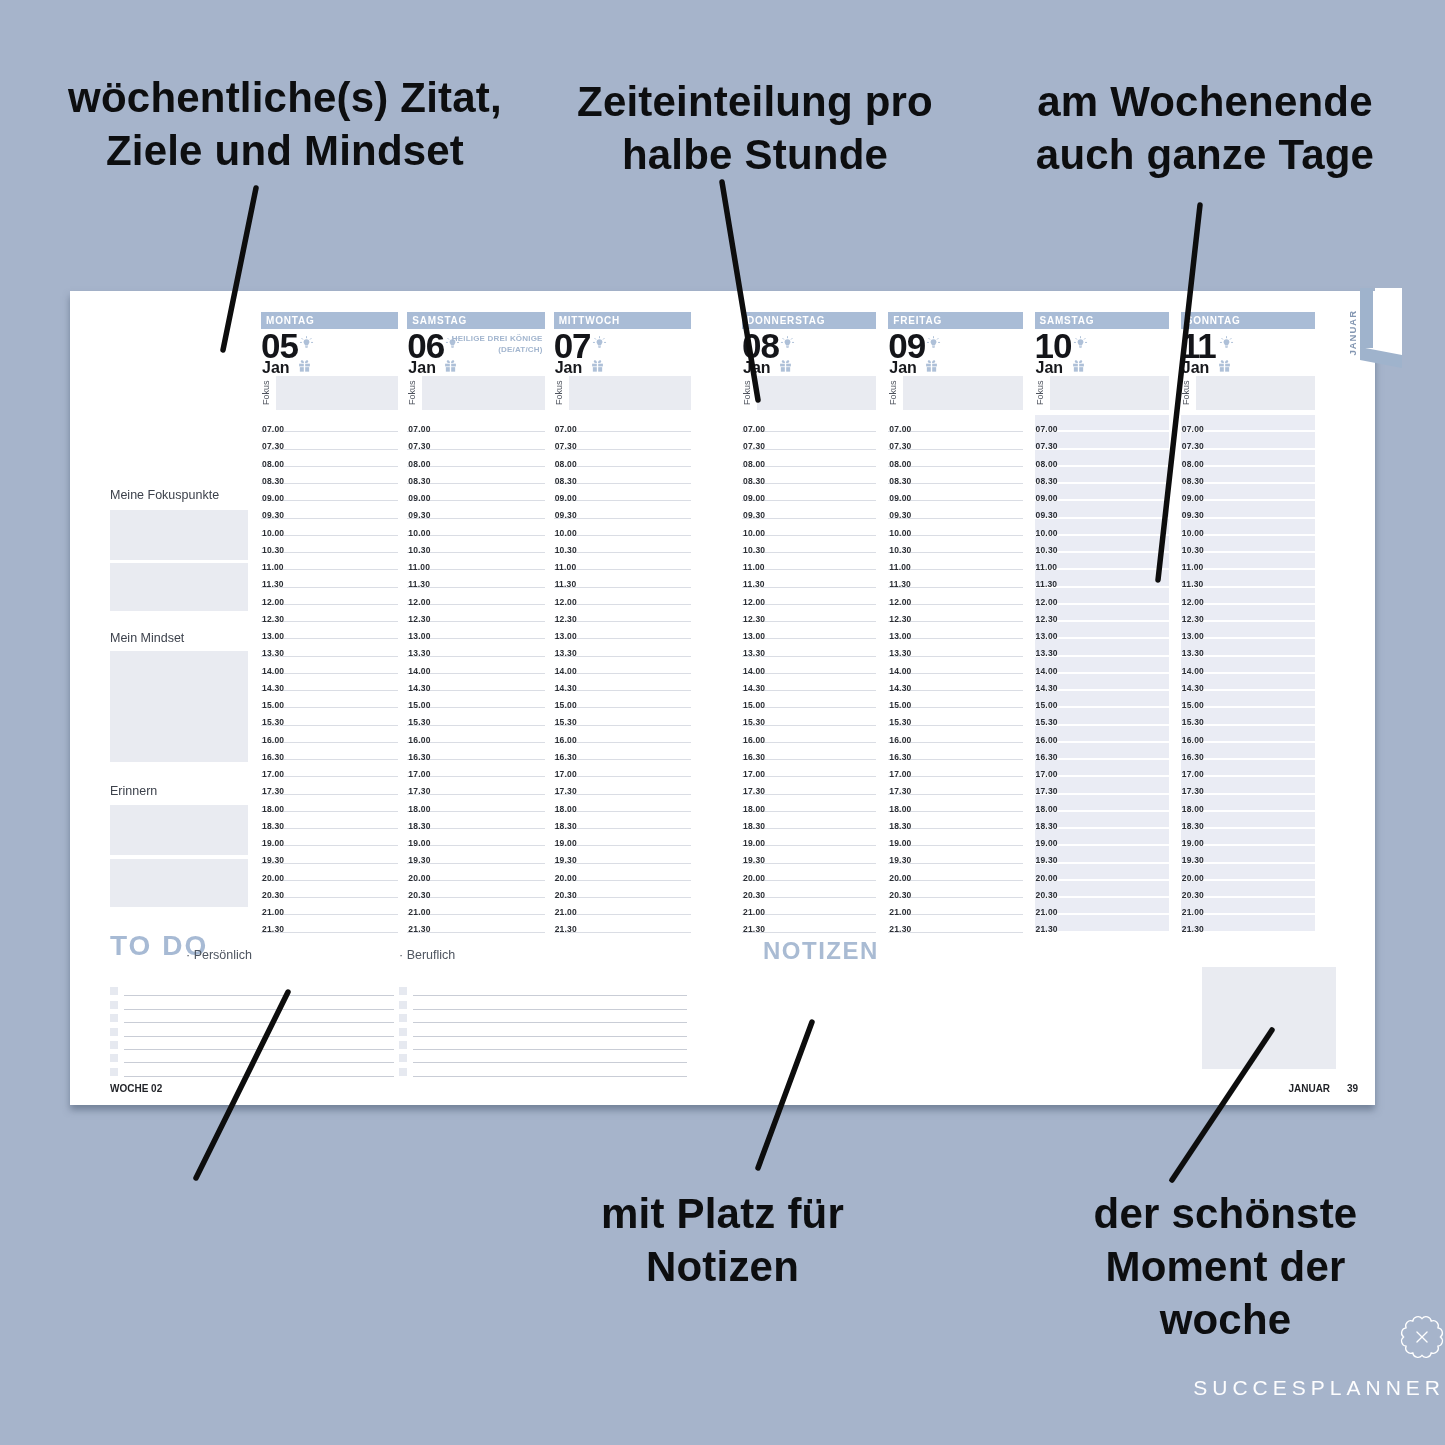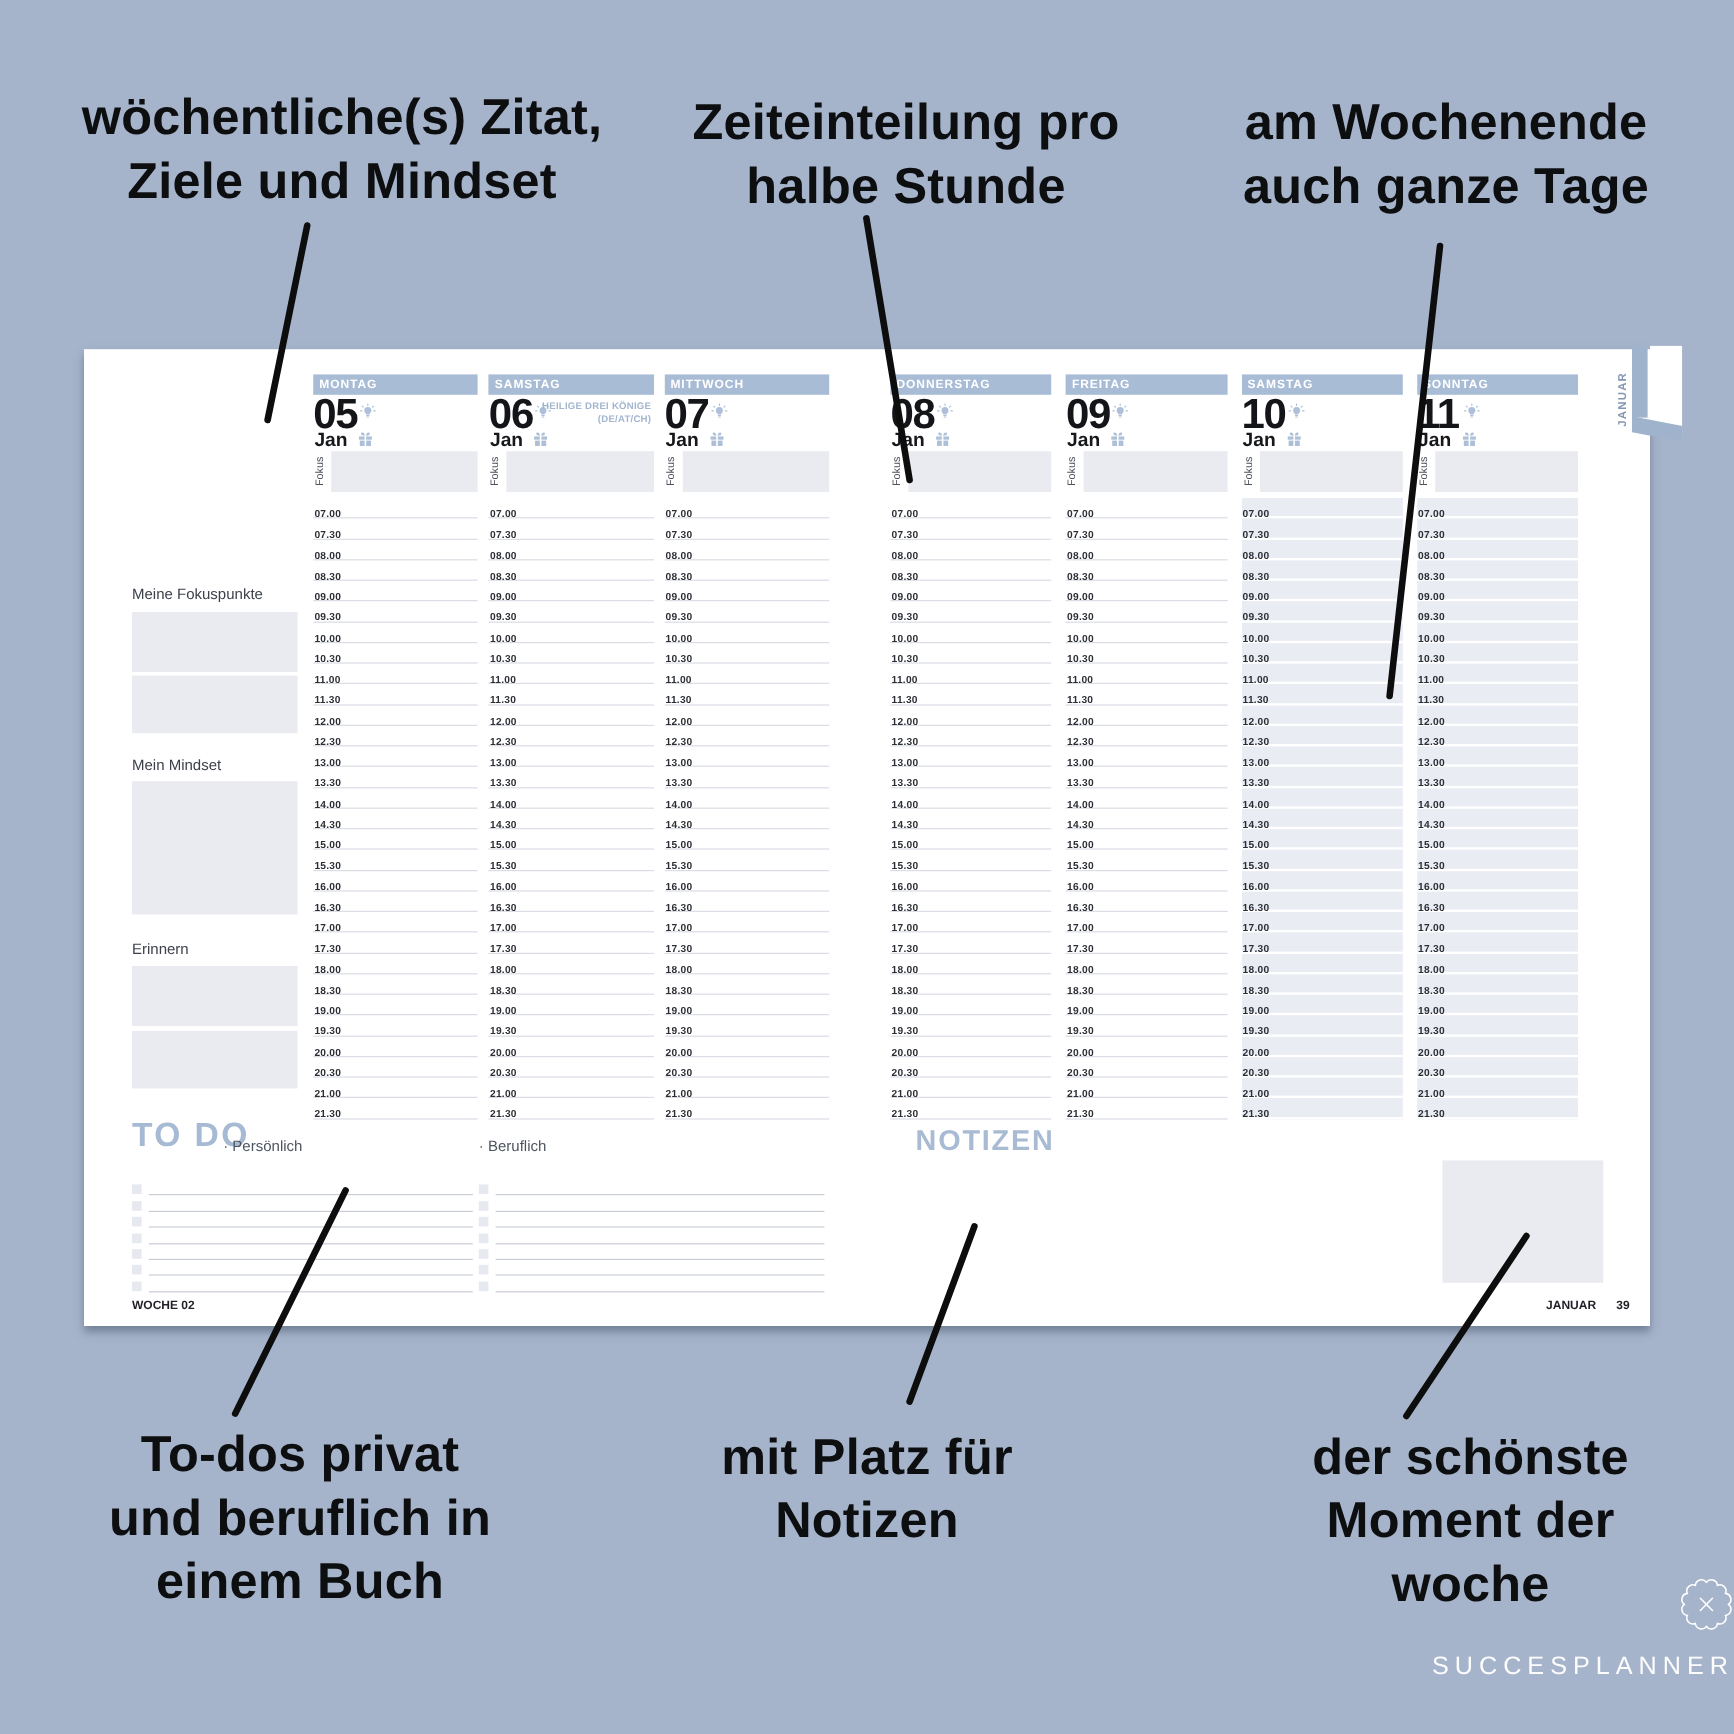--- a/index.html
+++ b/index.html
@@ -98,23 +98,20 @@
       <line x1="1272" y1="1030" x2="1172" y2="1180"></line>
     </g>
   </svg>
 
   <div class="callout c-tl">wöchentliche(s) Zitat,
 Ziele und Mindset</div>
   <div class="callout c-tc">Zeiteinteilung pro
 halbe Stunde</div>
   <div class="callout c-tr">am Wochenende
 auch ganze Tage</div>
-  <div class="callout c-bl">To-dos privat
-und beruflich in
-einem Buch</div>
   <div class="callout c-bc">mit Platz für
 Notizen</div>
   <div class="callout c-br">der schönste
 Moment der
 woche</div>
 
   <div class="spread">
 
 
     <div class="abs side-label" style="top:197px;">Meine Fokuspunkte</div>

